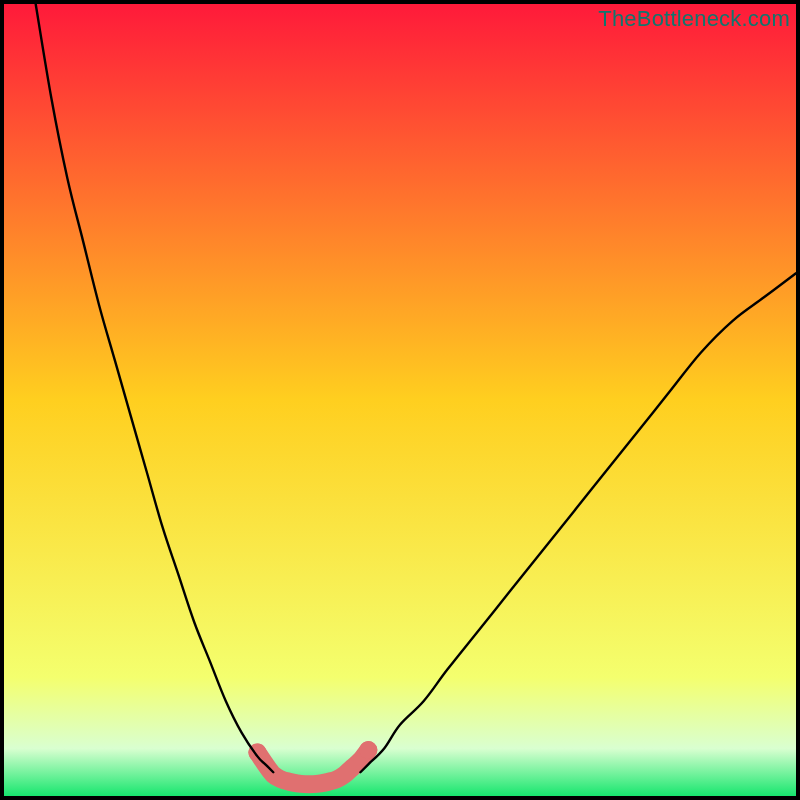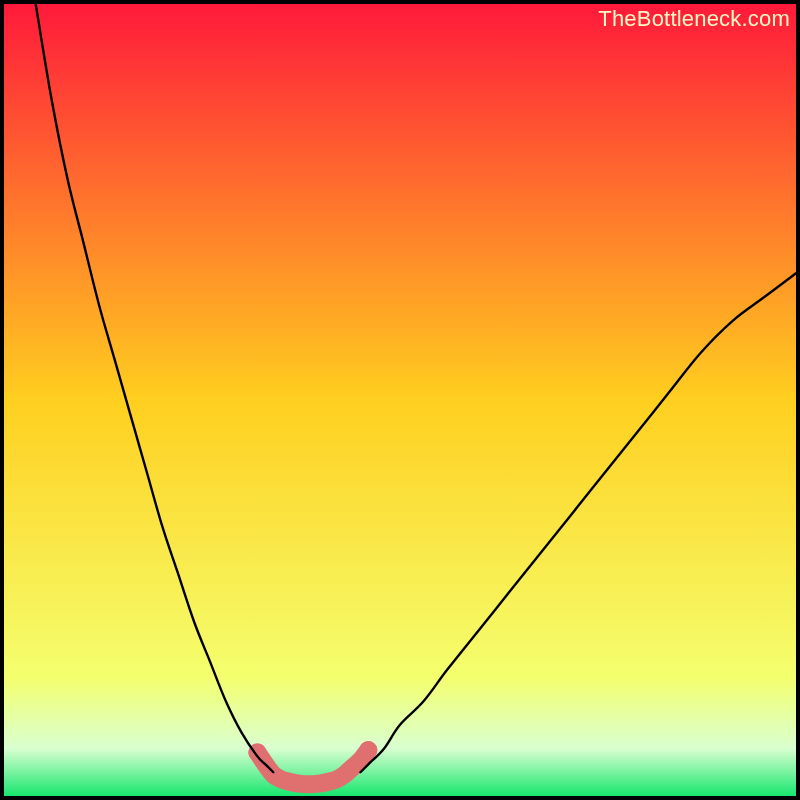--- a/index.html
+++ b/index.html
@@ -16,21 +16,21 @@
     width: 800px;
     height: 800px;
   }
   svg {
     display: block;
   }
   .watermark {
     position: absolute;
     top: 6px;
     right: 10px;
-    color: #fef9c3;
+    color: #0f766e;
     font-size: 22px;
     font-weight: 500;
     letter-spacing: 0.2px;
     user-select: none;
   }
 </style>
 </head>
 <body>
 
 <div class="stage">

